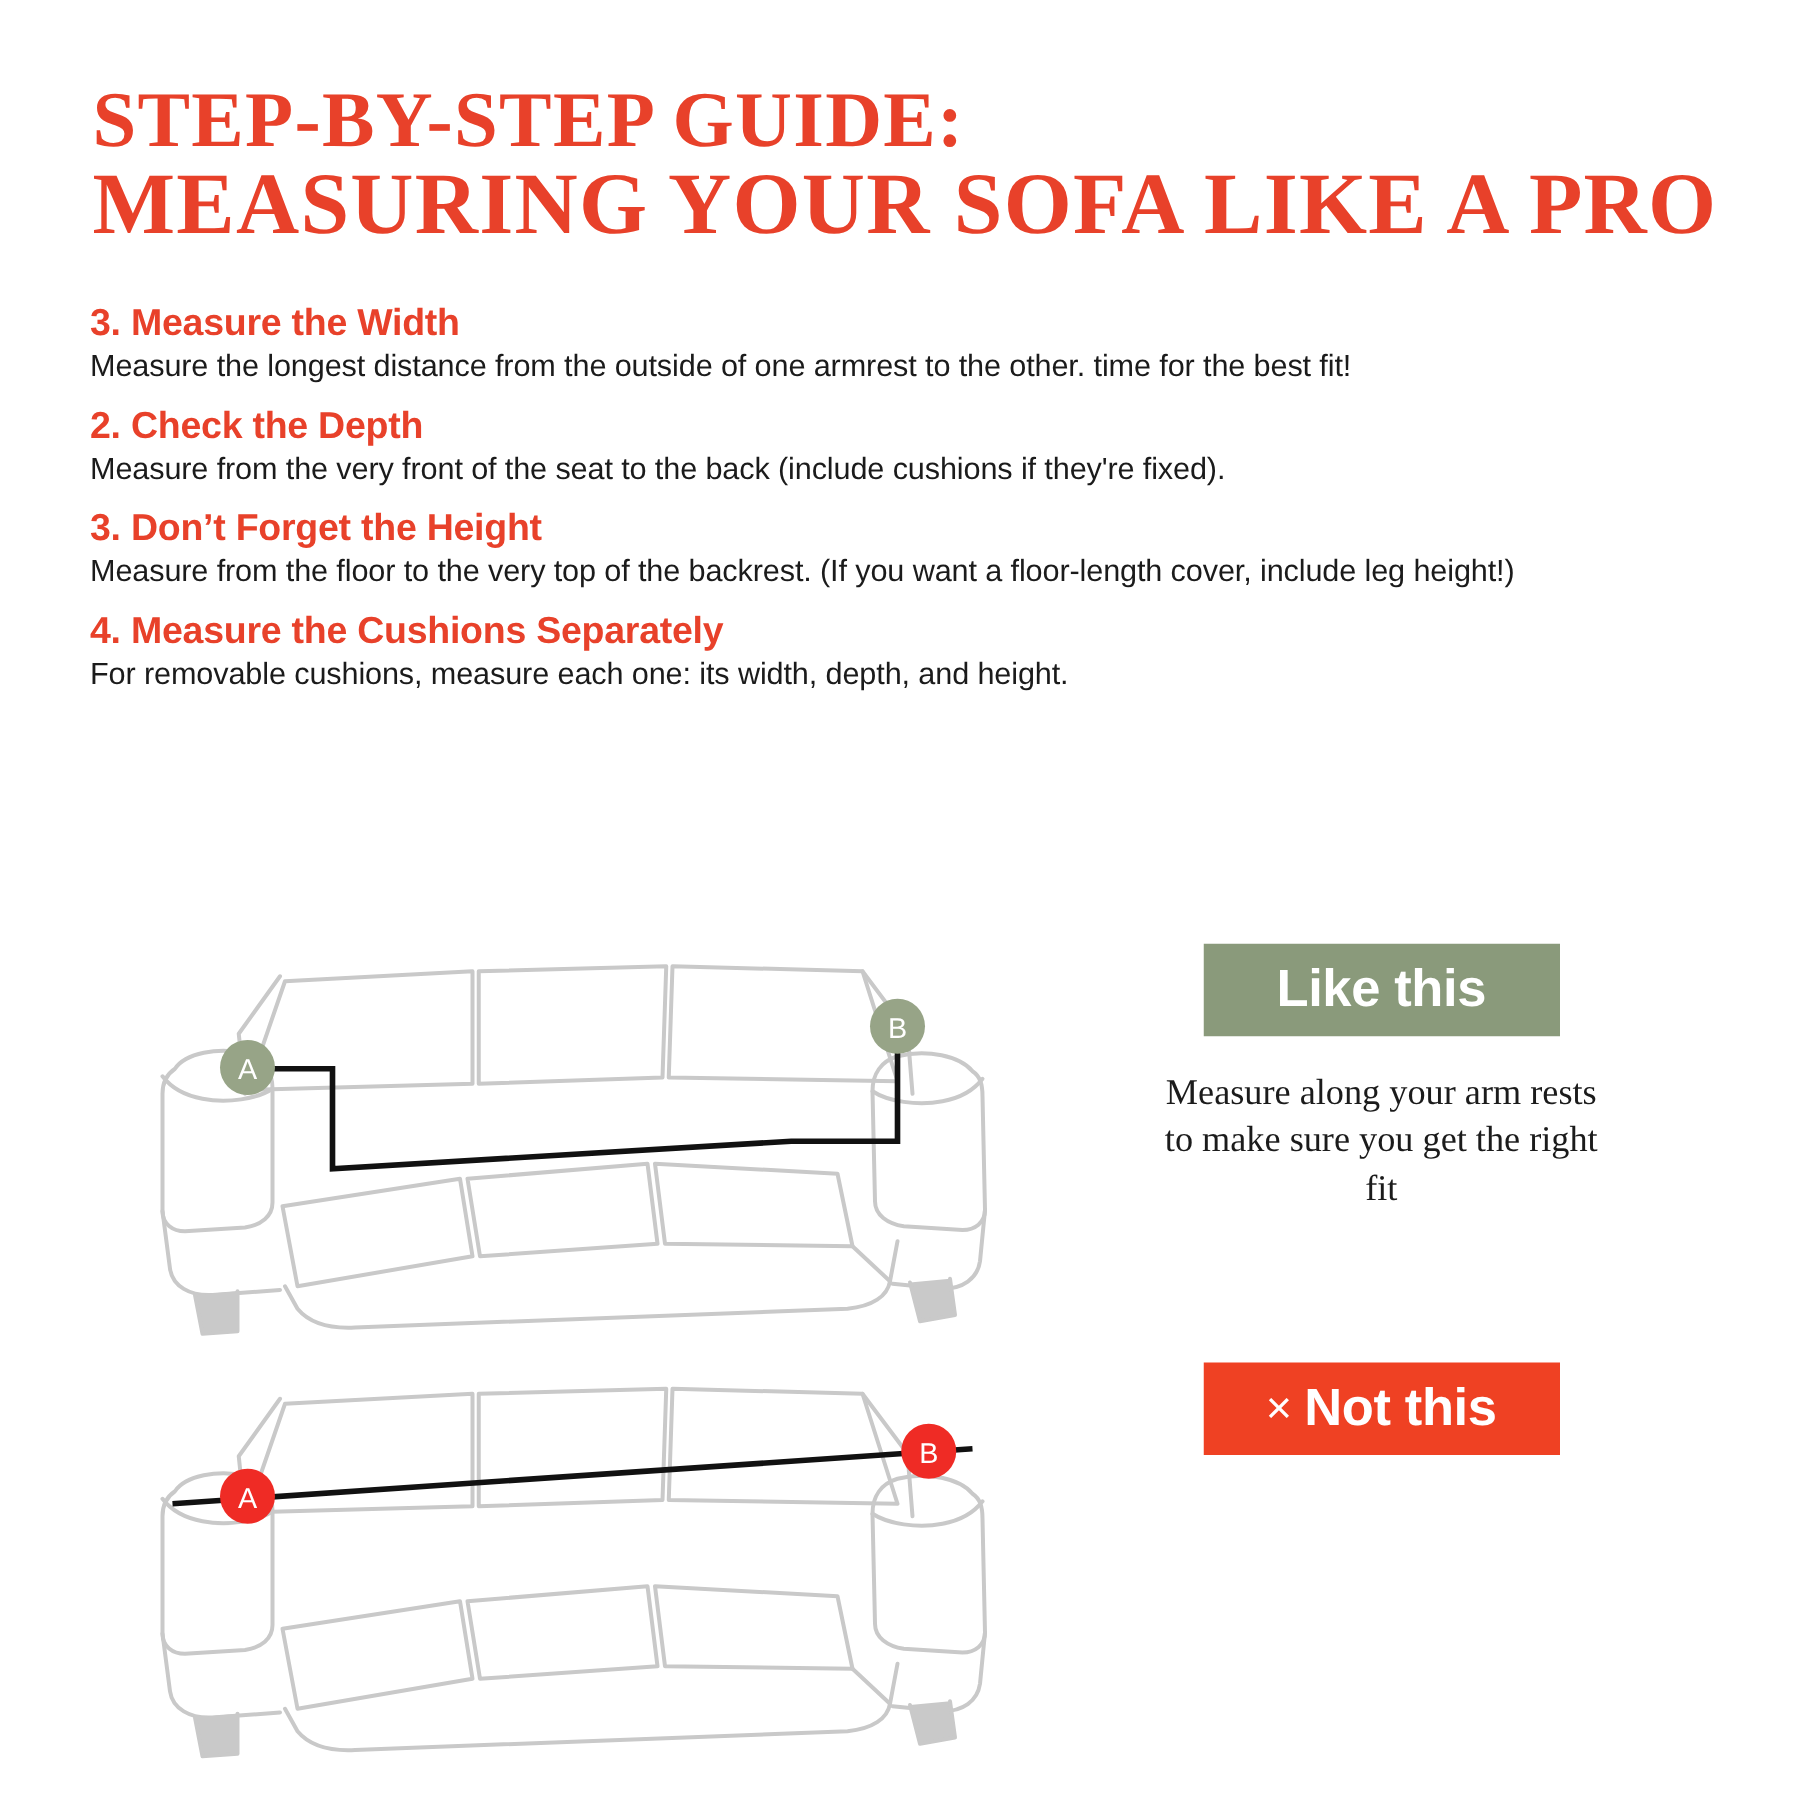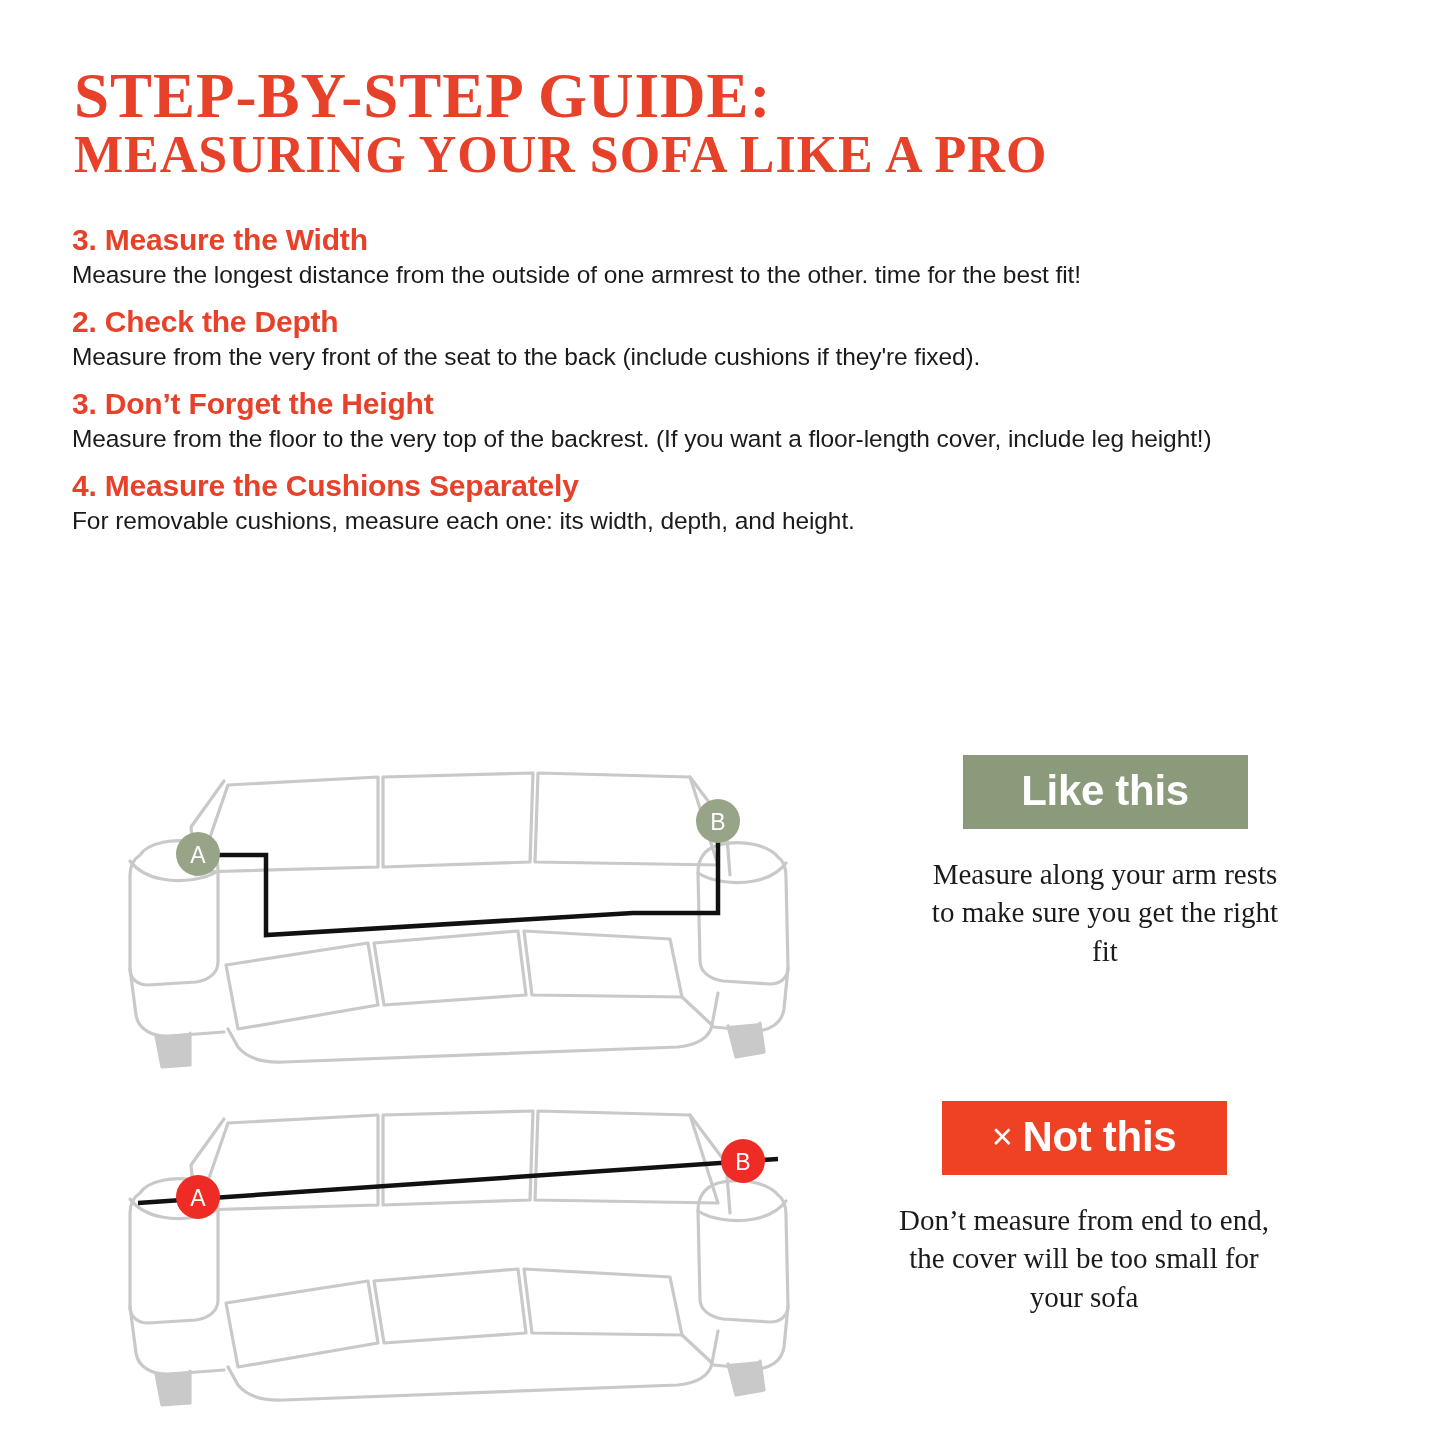--- a/index.html
+++ b/index.html
@@ -31,21 +31,21 @@
     letter-spacing: 0.5px;
     line-height: 1.02;
   }
   .title-line1 {
     font-size: 63px;
     letter-spacing: 1px;
     text-align: left;
     padding-left: 6px;
   }
   .title-line2 {
-    font-size: 52px;
+    font-size: 70px;
     letter-spacing: 1px;
     white-space: nowrap;
     text-align: left;
     padding-left: 6px;
   }
 
   
   .steps {
     margin-top: 42px;
     padding-left: 4px;
@@ -79,21 +79,21 @@
   }
   .sofa-top { top: 12px; }
   .sofa-bottom { top: 350px; }
 
   .callout {
     position: absolute;
     width: 400px;
     text-align: center;
   }
   .callout-top { left: 905px; top: 20px; }
-  .callout-bottom { left: 884px; top: 355px; margin-top: 11px; }
+  .callout-bottom { left: 905px; top: 355px; }
 
   .badge {
     display: block;
     margin: 0 auto;
     font-size: 42px;
     font-weight: bold;
     color: #ffffff;
     padding: 12px 0 14px 0;
     width: 285px;
     letter-spacing: -0.3px;
@@ -237,17 +237,16 @@
       <div class="badge badge-good">
         <span>Like this</span>
       </div>
       <p class="callout-text">Measure along your arm rests to make sure you get the right fit</p>
     </div>
 
     <div class="callout callout-bottom">
       <div class="badge badge-bad">
         <span class="x-mark">×</span><span>Not this</span>
       </div>
-      <p class="callout-text">Don’t measure from end to end, the cover will be too small for your sofa</p>
     </div>
 
   </div>
 </div>
 
 </body></html>

